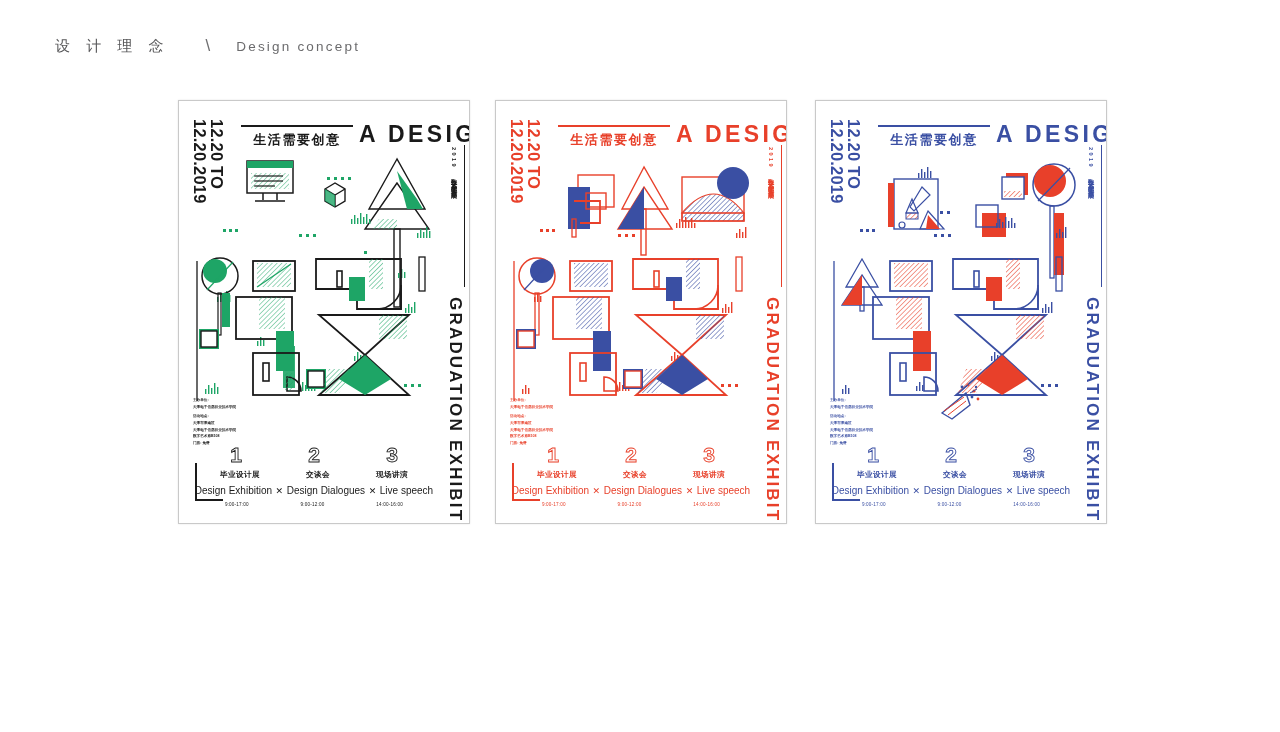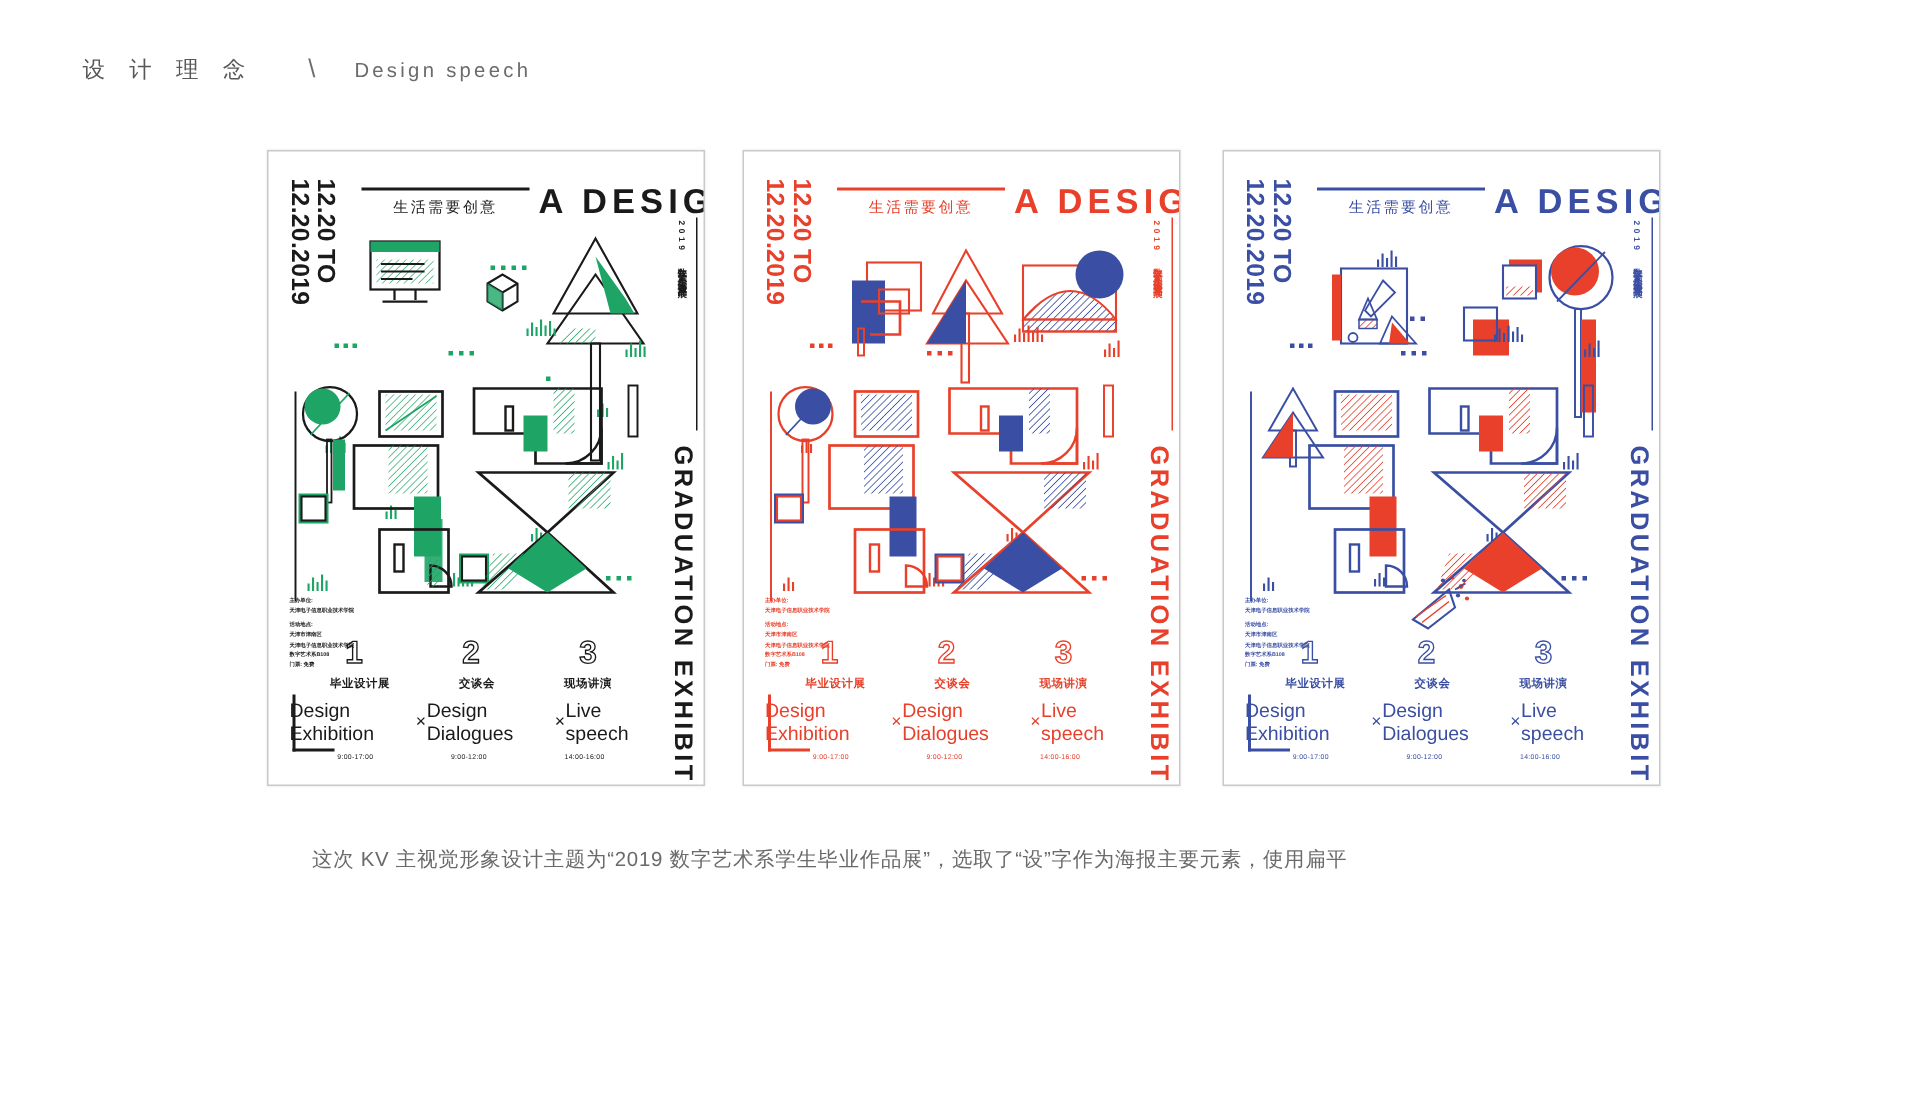--- a/index.html
+++ b/index.html
@@ -33,21 +33,21 @@
   .dline{
     writing-mode:vertical-rl;text-orientation:mixed;
     font-weight:bold;font-size:16.5px;letter-spacing:.2px;
     line-height:1;white-space:nowrap;
   }
   .dline.b{margin-left:1px;}
 
   
   .tagwrap{position:absolute;left:62px;top:24px;width:112px;text-align:center;}
   .tagrule{height:1.6px;width:100%;}
-  .tagcn{font-size:10px;letter-spacing:1.6px;margin-top:4px;font-weight:normal;white-space:nowrap;}
+  .tagcn{font-size:13px;letter-spacing:1.6px;margin-top:4px;font-weight:bold;white-space:nowrap;}
 
   
   .bigtitle{
     position:absolute;left:180px;top:20px;
     font-size:23px;font-weight:bold;letter-spacing:3.4px;white-space:nowrap;
   }
 
   
   .sidecn{
     position:absolute;right:11px;top:46px;height:130px;
@@ -69,21 +69,21 @@
   .infoblk .gap{height:3px;}
 
   
   .events{position:absolute;left:14px;right:34px;bottom:16px;}
   .ev-nums{display:flex;justify-content:space-around;align-items:flex-end;padding:0 4px;}
   .ev-num{font-size:21px;font-weight:bold;line-height:1;
           -webkit-text-stroke:.9px currentColor;color:transparent;}
   .ev-cn{display:flex;justify-content:space-around;margin-top:5px;padding:0 4px;}
   .ev-cn span{font-size:7.6px;font-weight:bold;letter-spacing:.4px;}
   .ev-en{display:flex;justify-content:space-around;align-items:center;margin-top:5px;}
-  .ev-en .lab{font-size:13px;}
+  .ev-en .lab{font-size:10px;}
   .ev-en .xx{font-size:9px;font-weight:bold;}
   .ev-tm{display:flex;justify-content:space-around;margin-top:6px;padding:0 6px;}
   .ev-tm span{font-size:4.6px;letter-spacing:.2px;}
   .corner{position:absolute;left:2px;bottom:6px;width:26px;height:36px;border-left:2.2px solid;border-bottom:2.2px solid;}
 
   
   svg.art{position:absolute;left:0;top:0;width:290px;height:422px;overflow:visible;}
 
   
   .caption{
@@ -92,21 +92,21 @@
     text-align:justify;
   }
   .caption p{margin:0;}
 </style>
 </head>
 <body>
 
 <div class="page-header">
   <span class="ph-cn">设 计 理 念</span>
   <span class="ph-slash">\</span>
-  <span class="ph-en">Design speech</span>
+  <span class="ph-en">Design concept</span>
 </div>
 
 <div class="posters">
 
   <div class="poster p1">
     <div class="inner" id="inner-1">
       <svg class="art" viewBox="0 0 290 422">
         <defs>
           <pattern id="g-hatch" width="5" height="5" patternTransform="rotate(45)" patternUnits="userSpaceOnUse">
             <line x1="0" y1="0" x2="0" y2="5" stroke="#1ea566" stroke-width="1.4"></line>
@@ -633,14 +633,13 @@
           <span style="color: rgb(58, 79, 163);">9:00-12:00</span>
           <span style="color: rgb(58, 79, 163);">14:00-16:00</span>
         </div>
       </div>
     </div>
   </div>
 
 </div>
 
 <div class="caption">
-  <p>这次 KV 主视觉形象设计主题为“2019 数字艺术系学生毕业作品展”，选取了“设”字作为海报主要元素，使用扁平</p>
 </div>
 
 </body></html>

